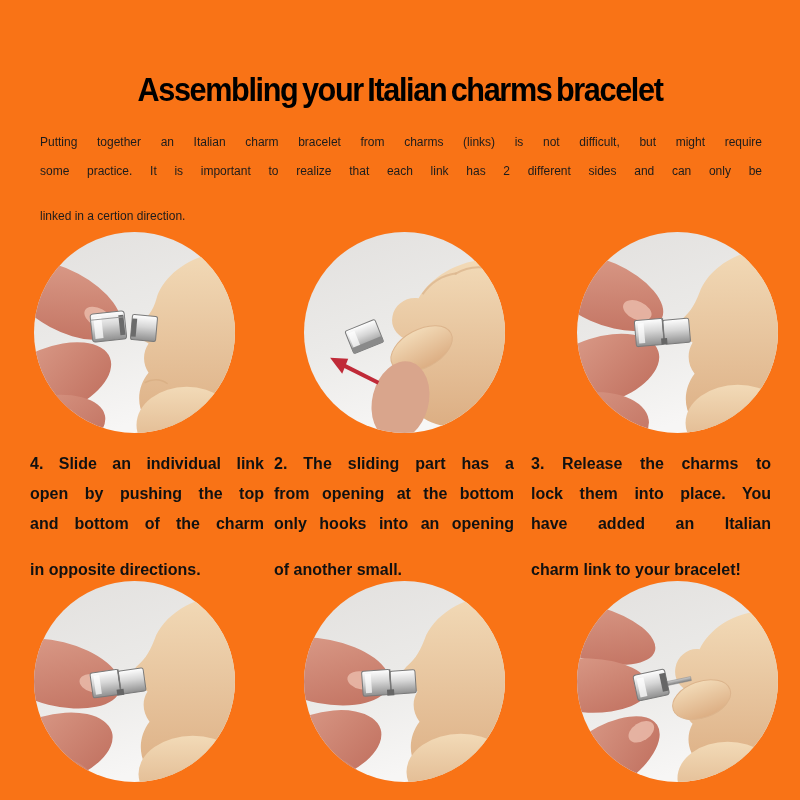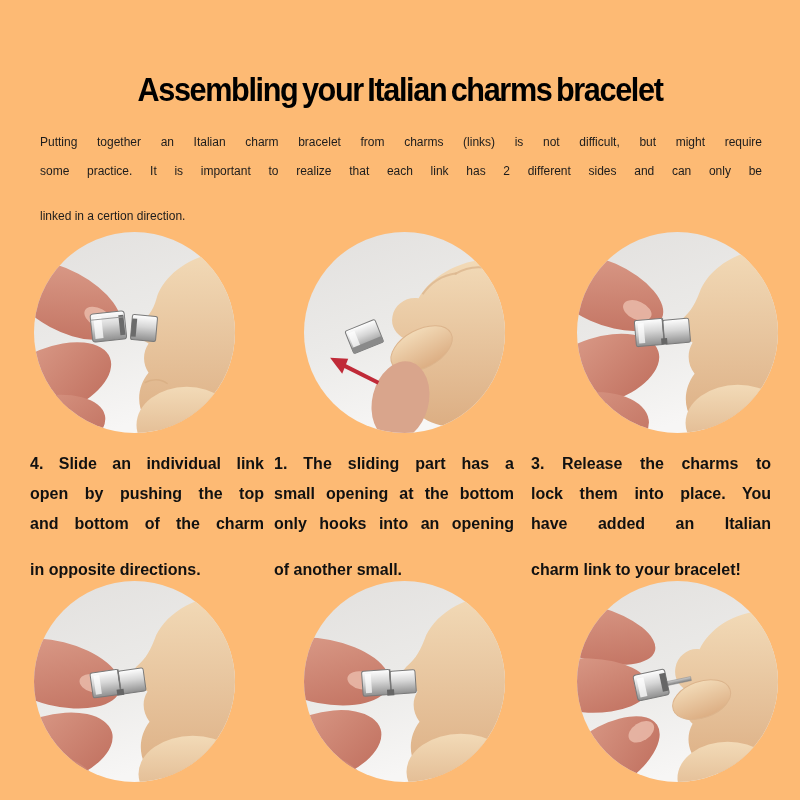--- a/index.html
+++ b/index.html
@@ -1,17 +1,17 @@
 <!DOCTYPE html>
 <html><head>
 <meta charset="utf-8">
 <style>
   html,body{margin:0;padding:0;background:#fff;}
   .page{
-    position:relative;width:800px;height:800px;background:#fdba74;overflow:hidden;
+    position:relative;width:800px;height:800px;background:#f97316;overflow:hidden;
     font-family:"Liberation Sans",sans-serif;color:#1a1a1a;
   }
   .title{
     position:absolute;top:44px;left:0;width:800px;height:44px;
     text-align:center;font-size:34px;font-weight:bold;color:#000;
     letter-spacing:-1.5px;word-spacing:-3px;
     transform:scaleX(0.9);transform-origin:50% 50%;
     white-space:nowrap;line-height:44px;
   }
   .intro{
@@ -151,22 +151,22 @@
   </figure>
 
   <div class="caption c1">
     <span class="jline">4. Slide an individual link</span>
     <span class="jline">open by pushing the top</span>
     <span class="jline">and bottom of the charm</span>
     <span class="jline last">in opposite directions.</span>
   </div>
 
   <div class="caption c2">
-    <span class="jline">1. The sliding part has a</span>
-    <span class="jline">small opening at the bottom</span>
+    <span class="jline">2. The sliding part has a</span>
+    <span class="jline">from opening at the bottom</span>
     <span class="jline">only hooks into an opening</span>
     <span class="jline last">of another small.</span>
   </div>
 
   <div class="caption c3">
     <span class="jline">3. Release the charms to</span>
     <span class="jline">lock them into place. You</span>
     <span class="jline">have added an Italian</span>
     <span class="jline last">charm link to your bracelet!</span>
   </div>

